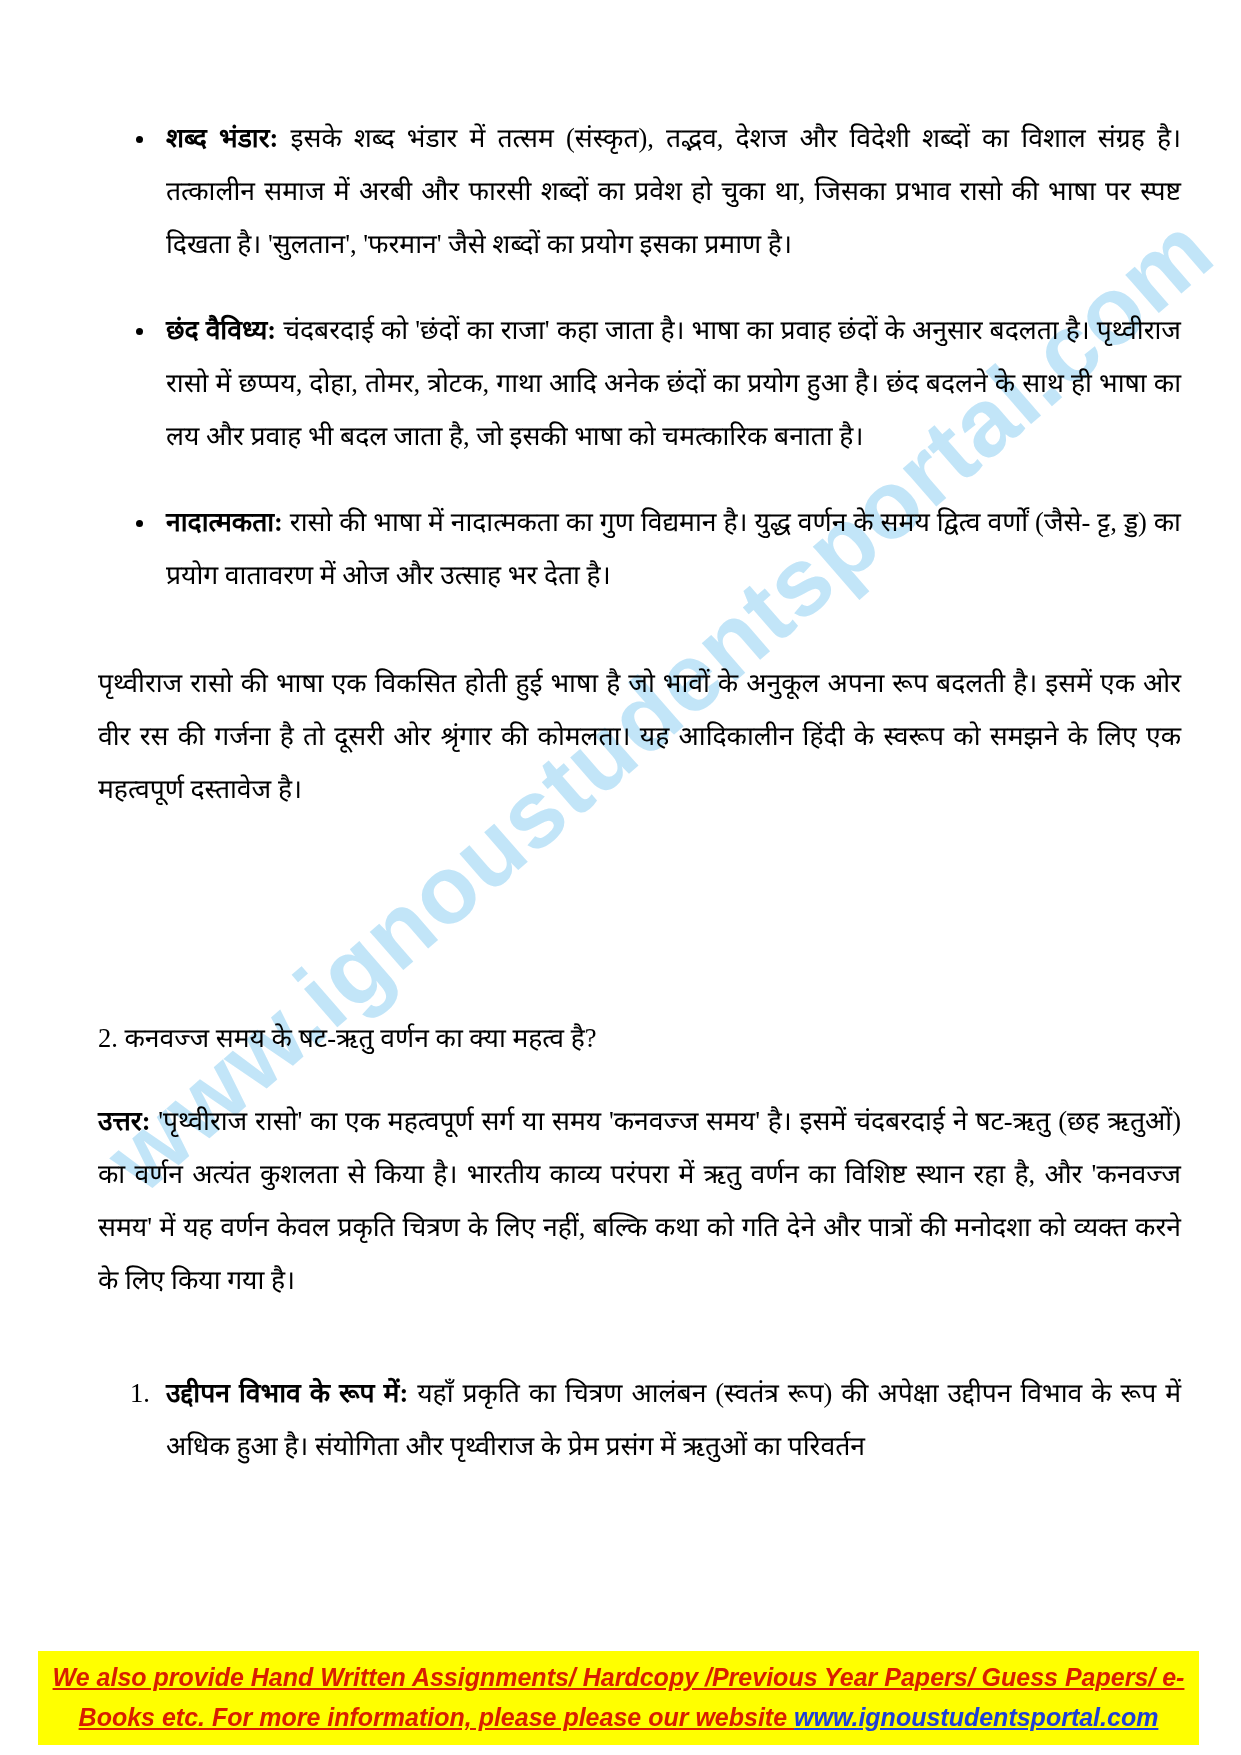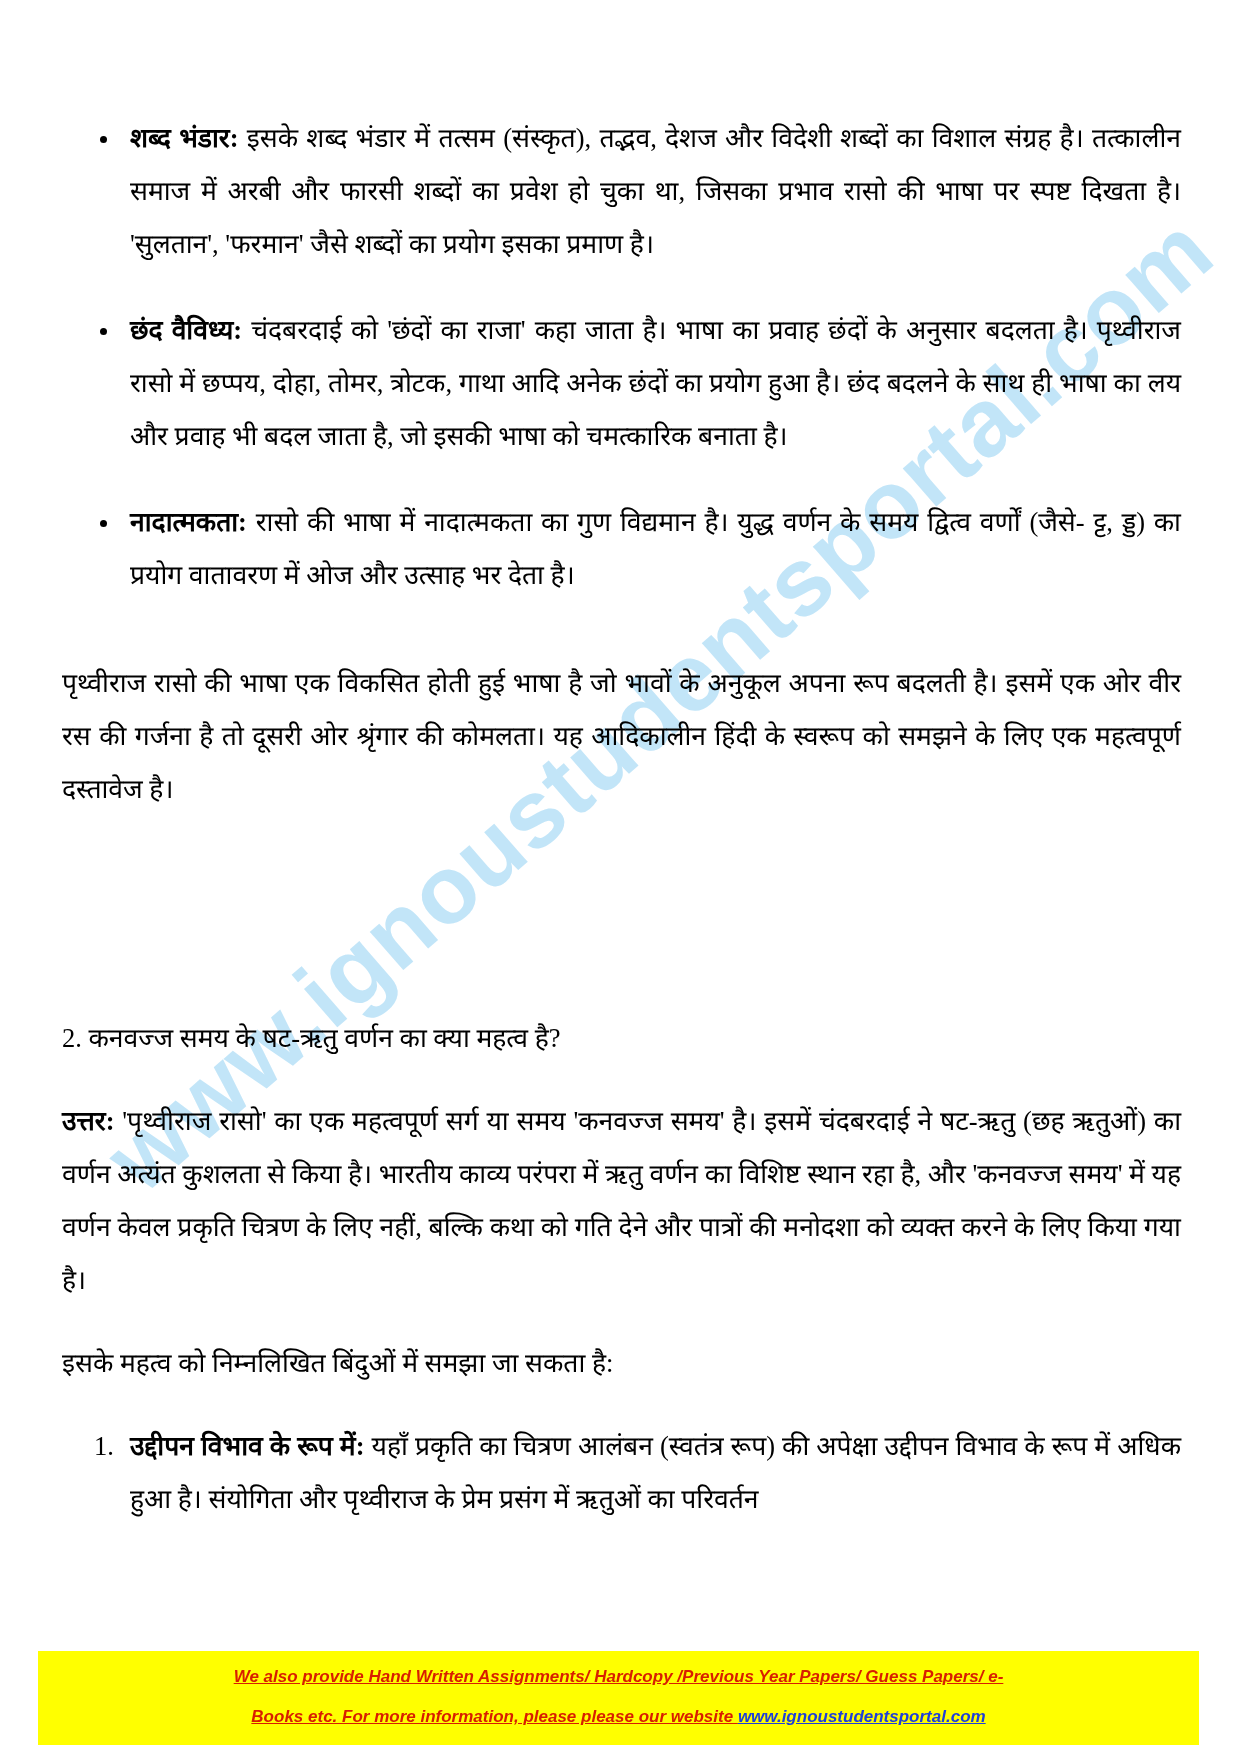--- a/index.html
+++ b/index.html
@@ -45,20 +45,21 @@
     transform: rotate(-41deg);
     transform-origin: left top;
     letter-spacing: 1px;
   }
 
   
   .content {
     position: relative;
     z-index: 2;
     padding: 112px 60px 0 62px;
+    margin-left: 36px;
   }
 
   .para,
   .bullet-text,
   .num-text,
   .heading {
     font-size: 26.5px;
     line-height: 53px;
     text-align: justify;
     text-justify: inter-word;
@@ -129,21 +130,21 @@
     width: 1161px;
     background: #ffff00;
     z-index: 3;
     padding: 6px 0 8px 0;
     box-sizing: border-box;
   }
   .fb-line {
     font-family: "Liberation Sans", "DejaVu Sans", sans-serif;
     font-style: italic;
     font-weight: 700;
-    font-size: 17px;
+    font-size: 25px;
     line-height: 40px;
     color: #d81e00;
     text-align: center;
     white-space: nowrap;
   }
   .fb-line span.u {
     text-decoration: underline;
     text-decoration-color: #d81e00;
   }
   .fb-url {
@@ -182,21 +183,20 @@
     <div class="gap-large"></div>
 
     <p class="heading">2. कनवज्ज समय के षट-ऋतु वर्णन का क्या महत्व है?</p>
 
     <div class="gap-mid"></div>
 
     <p class="para"><span class="b">उत्तर:</span><span> 'पृथ्वीराज रासो' का एक महत्वपूर्ण सर्ग या समय 'कनवज्ज समय' है। इसमें चंदबरदाई ने षट-ऋतु (छह ऋतुओं) का वर्णन अत्यंत कुशलता से किया है। भारतीय काव्य परंपरा में ऋतु वर्णन का विशिष्ट स्थान रहा है, और 'कनवज्ज समय' में यह वर्णन केवल प्रकृति चित्रण के लिए नहीं, बल्कि कथा को गति देने और पात्रों की मनोदशा को व्यक्त करने के लिए किया गया है।</span></p>
 
     <div class="gap-mid"></div>
 
-    <p class="para">इसके महत्व को निम्नलिखित बिंदुओं में समझा जा सकता है:</p>
 
     <div class="gap-mid"></div>
 
     <ol class="num-list">
       <li>
         <div class="num-text"><span class="b">उद्दीपन विभाव के रूप में:</span><span> यहाँ प्रकृति का चित्रण आलंबन (स्वतंत्र रूप) की अपेक्षा उद्दीपन विभाव के रूप में अधिक हुआ है। संयोगिता और पृथ्वीराज के प्रेम प्रसंग में ऋतुओं का परिवर्तन</span></div>
       </li>
     </ol>
 
   </div>

